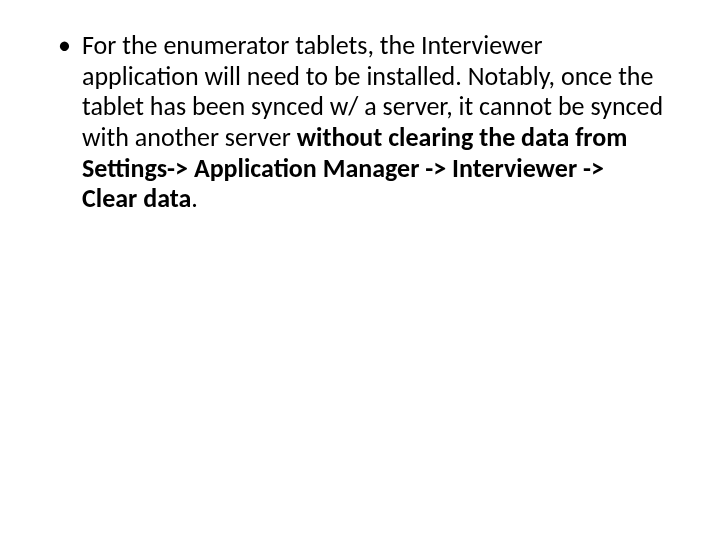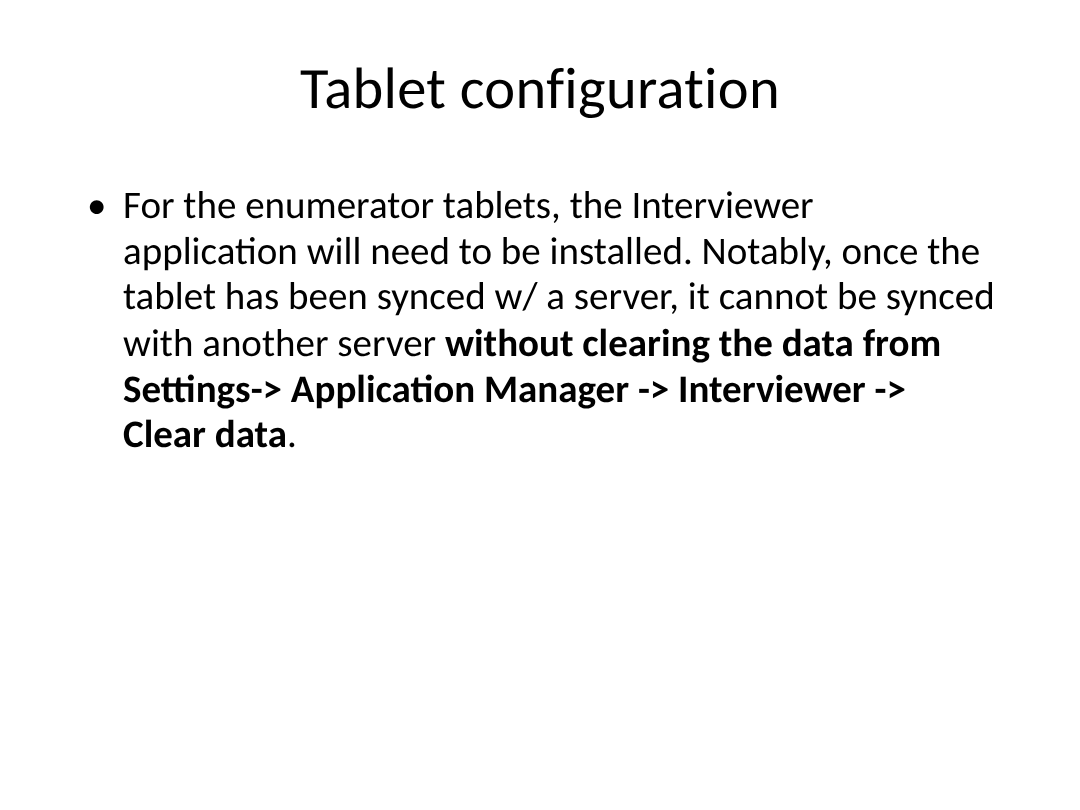--- a/index.html
+++ b/index.html
@@ -8,19 +8,18 @@
   .title { font-size: 39px; font-weight: 400; text-align: center; margin-top: 6px; margin-bottom: 38px; letter-spacing: 0.2px; }
   .content { font-size: 26px; line-height: 1.18; padding-left: 26px; }
   .bullet { position: relative; padding-left: 0; }
   .bullet::before { content: "•"; position: absolute; left: -24px; top: 0; font-size: 26px; }
   .bold { font-weight: 700; }
 </style>
 </head>
 <body>
 
 <div class="slide">
-  <h1 class="title">Tablet configuration</h1>
   <div class="content">
     <div class="bullet">
       <span>For the enumerator tablets, the Interviewer application will need to be installed. Notably, once the tablet has been synced w/ a server, it cannot be synced with another server </span><span class="bold">without clearing the data from Settings-&gt; Application Manager -&gt; Interviewer -&gt; Clear data</span><span>.</span>
     </div>
   </div>
 </div>
 
 </body></html>

